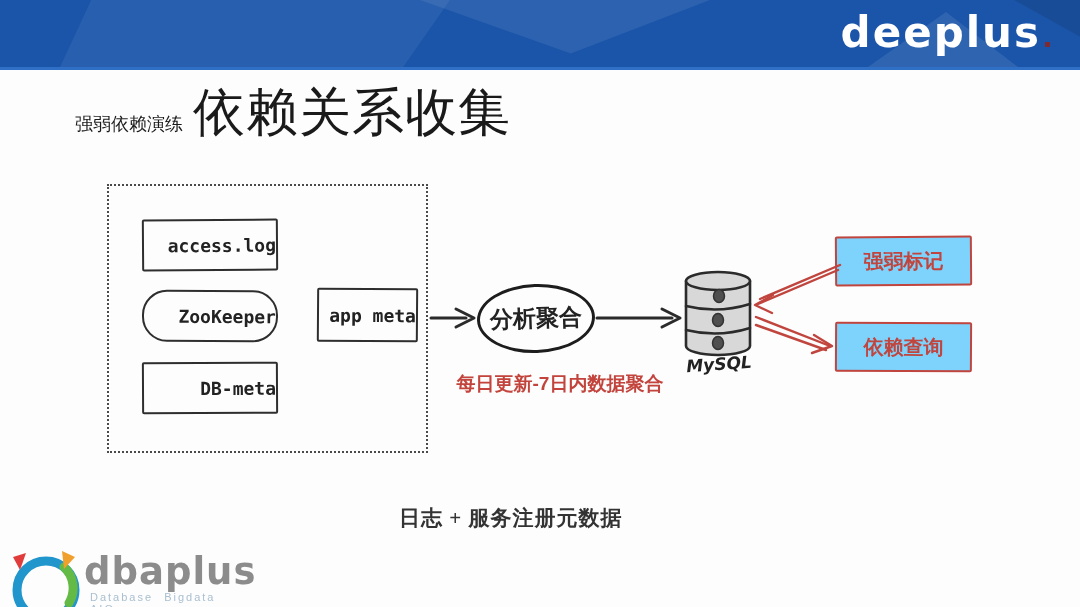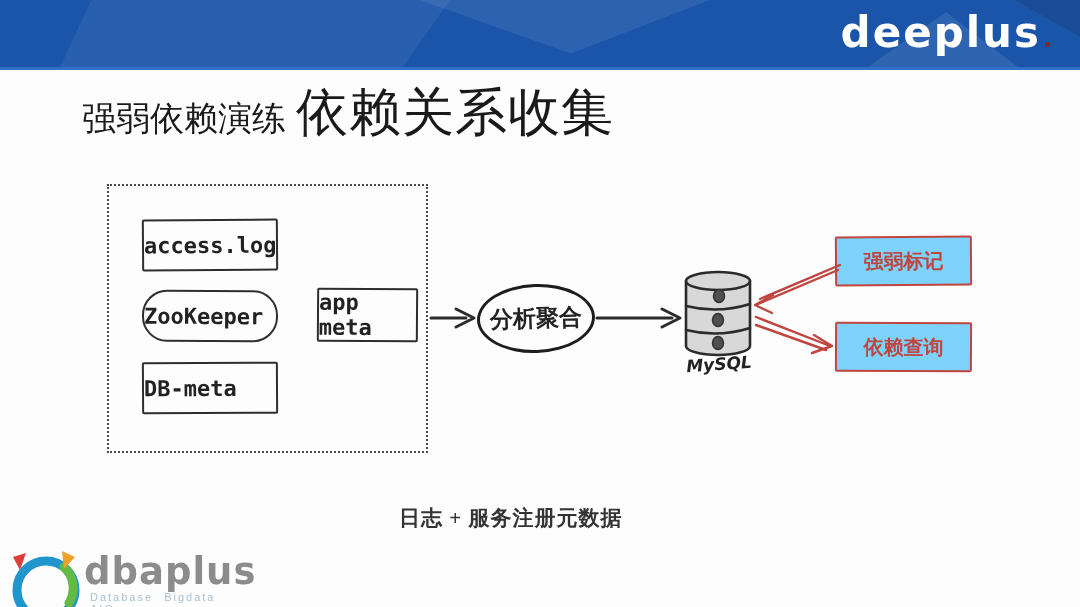--- a/index.html
+++ b/index.html
@@ -19,28 +19,28 @@
   .shape4 { left: 1014px; width: 66px; background: rgba(0,0,0,0.10);
             clip-path: polygon(0 0, 100% 0, 100% 55%); }
   .deeplus-logo { position: absolute; right: 30px; top: 8px; display: flex; align-items: baseline;
                   color: #ffffff; font-family: "DejaVu Sans", sans-serif;
                   font-size: 42px; font-weight: bold; letter-spacing: 2px; }
   .deeplus-dot { width: 5px; height: 5px; background: #7e2a33; margin-left: 4px; display: inline-block; }
 
   
   .title-row { position: absolute; left: 75px; top: 78px; display: flex; align-items: baseline; gap: 10px;
                color: #1a1a1a; font-family: "Liberation Serif", "DejaVu Serif", serif; }
-  .title-sub  { font-size: 34px; margin-left: 7px; }
+  .title-sub  { font-size: 18px; }
   .title-main { font-size: 52px; letter-spacing: 1px; }
   .dotted-box { position: absolute; left: 107px; top: 184px; width: 321px; height: 269px;
                 border: 2px dotted #4a4a4a; }
-  .hand-box { position: absolute; display: flex; align-items: center; justify-content: flex-start;
+  .hand-box { position: absolute; display: flex; align-items: center; justify-content: flex-end;
               border: 2.5px solid #2e2e2e; border-radius: 2px; background: #fdfdfd;
               font-family: "DejaVu Sans Mono", monospace; font-weight: bold;
-              font-size: 22px; color: #222; }
+              font-size: 18px; color: #222; }
   .src1 { left: 142px; top: 219px; width: 136px; height: 52px; transform: rotate(-0.4deg); }
   .src2 { left: 142px; top: 290px; width: 136px; height: 52px; transform: rotate(0.3deg); border-radius: 25px; }
   .src3 { left: 142px; top: 362px; width: 136px; height: 52px; transform: rotate(-0.3deg); }
   .appmeta { left: 317px; top: 288px; width: 101px; height: 54px; transform: rotate(0.4deg); }
 
   .process-ellipse { position: absolute; left: 477px; top: 284px; width: 118px; height: 69px;
                      border: 3.5px solid #1d1d1d; border-radius: 50%; background: #fdfdfd;
                      display: flex; align-items: center; justify-content: center;
                      font-size: 23px; font-weight: bold; color: #222; transform: rotate(-2deg); }
   .process-note { position: absolute; left: 448px; top: 371px; width: 224px; text-align: center;
@@ -102,20 +102,21 @@
   <div class="hand-box src3">
     <span>DB-meta</span>
   </div>
   <div class="hand-box appmeta">
     <span>app meta</span>
   </div>
 
   <div class="process-ellipse">
     <span>分析聚合</span>
   </div>
+  <div class="process-note">每日更新-7日内数据聚合</div>
 
   <div class="db-label">MySQL</div>
 
   <div class="red-box out1">
     <span>强弱标记</span>
   </div>
   <div class="red-box out2">
     <span>依赖查询</span>
   </div>
 

